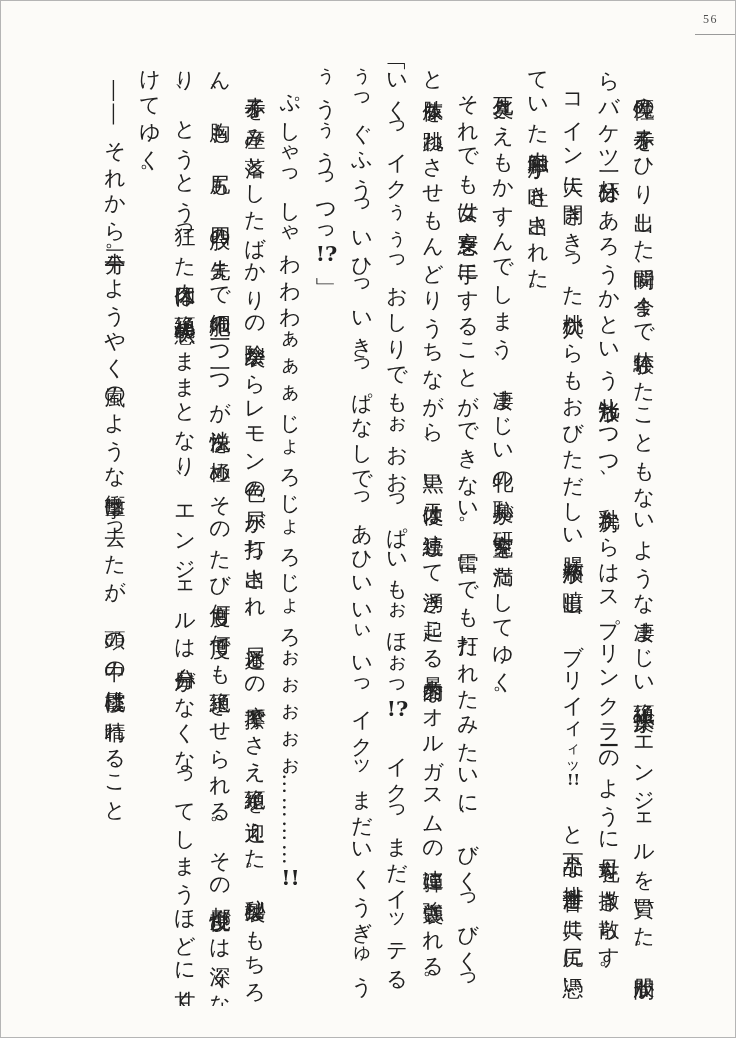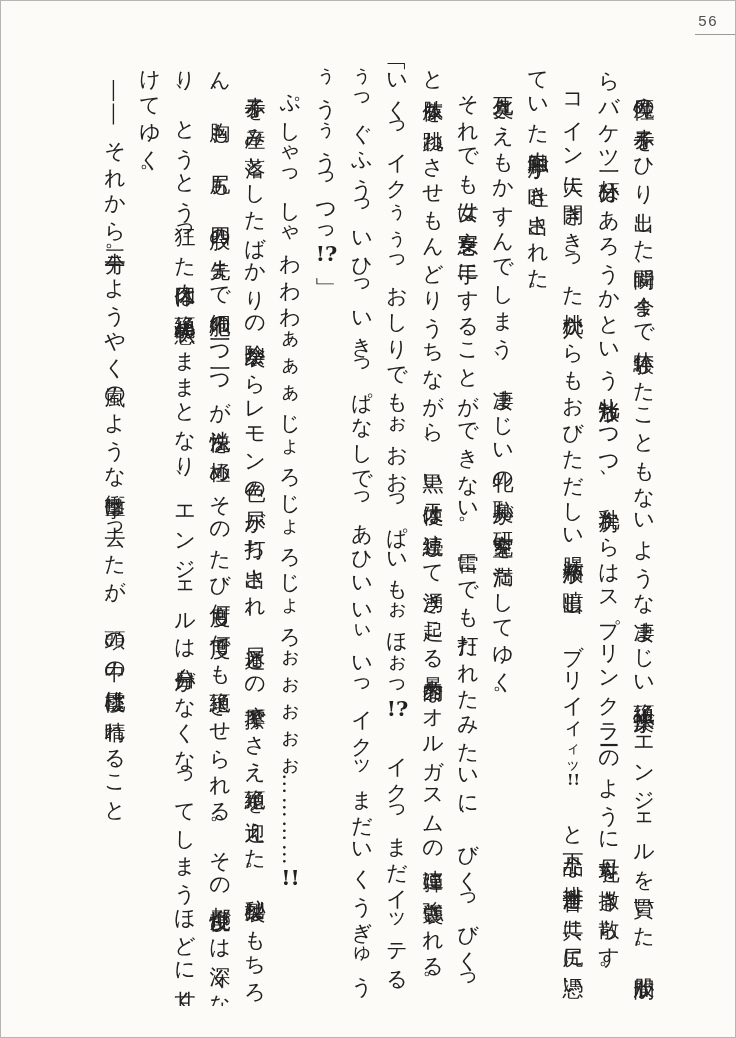--- a/index.html
+++ b/index.html
@@ -12,22 +12,22 @@
     position: relative;
     width: 736px; height: 1038px;
     box-sizing: border-box;
     background: #fcfbf8;
     border: 1px solid #b5b5b5;
     overflow: hidden;
   }
   .page-number {
     position: absolute;
     top: 11px; right: 17px;
-    font-family: Liberation Sans, sans-serif;
-    font-size: 15px;
+    font-family: Liberation Serif, serif;
+    font-size: 12px;
     letter-spacing: 1.5px;
     color: #4f4f4f;
   }
   .page-number-rule {
     position: absolute;
     top: 33px; right: 0;
     width: 40px; height: 1px;
     background: #9a9a9a;
   }
   .text-block {

